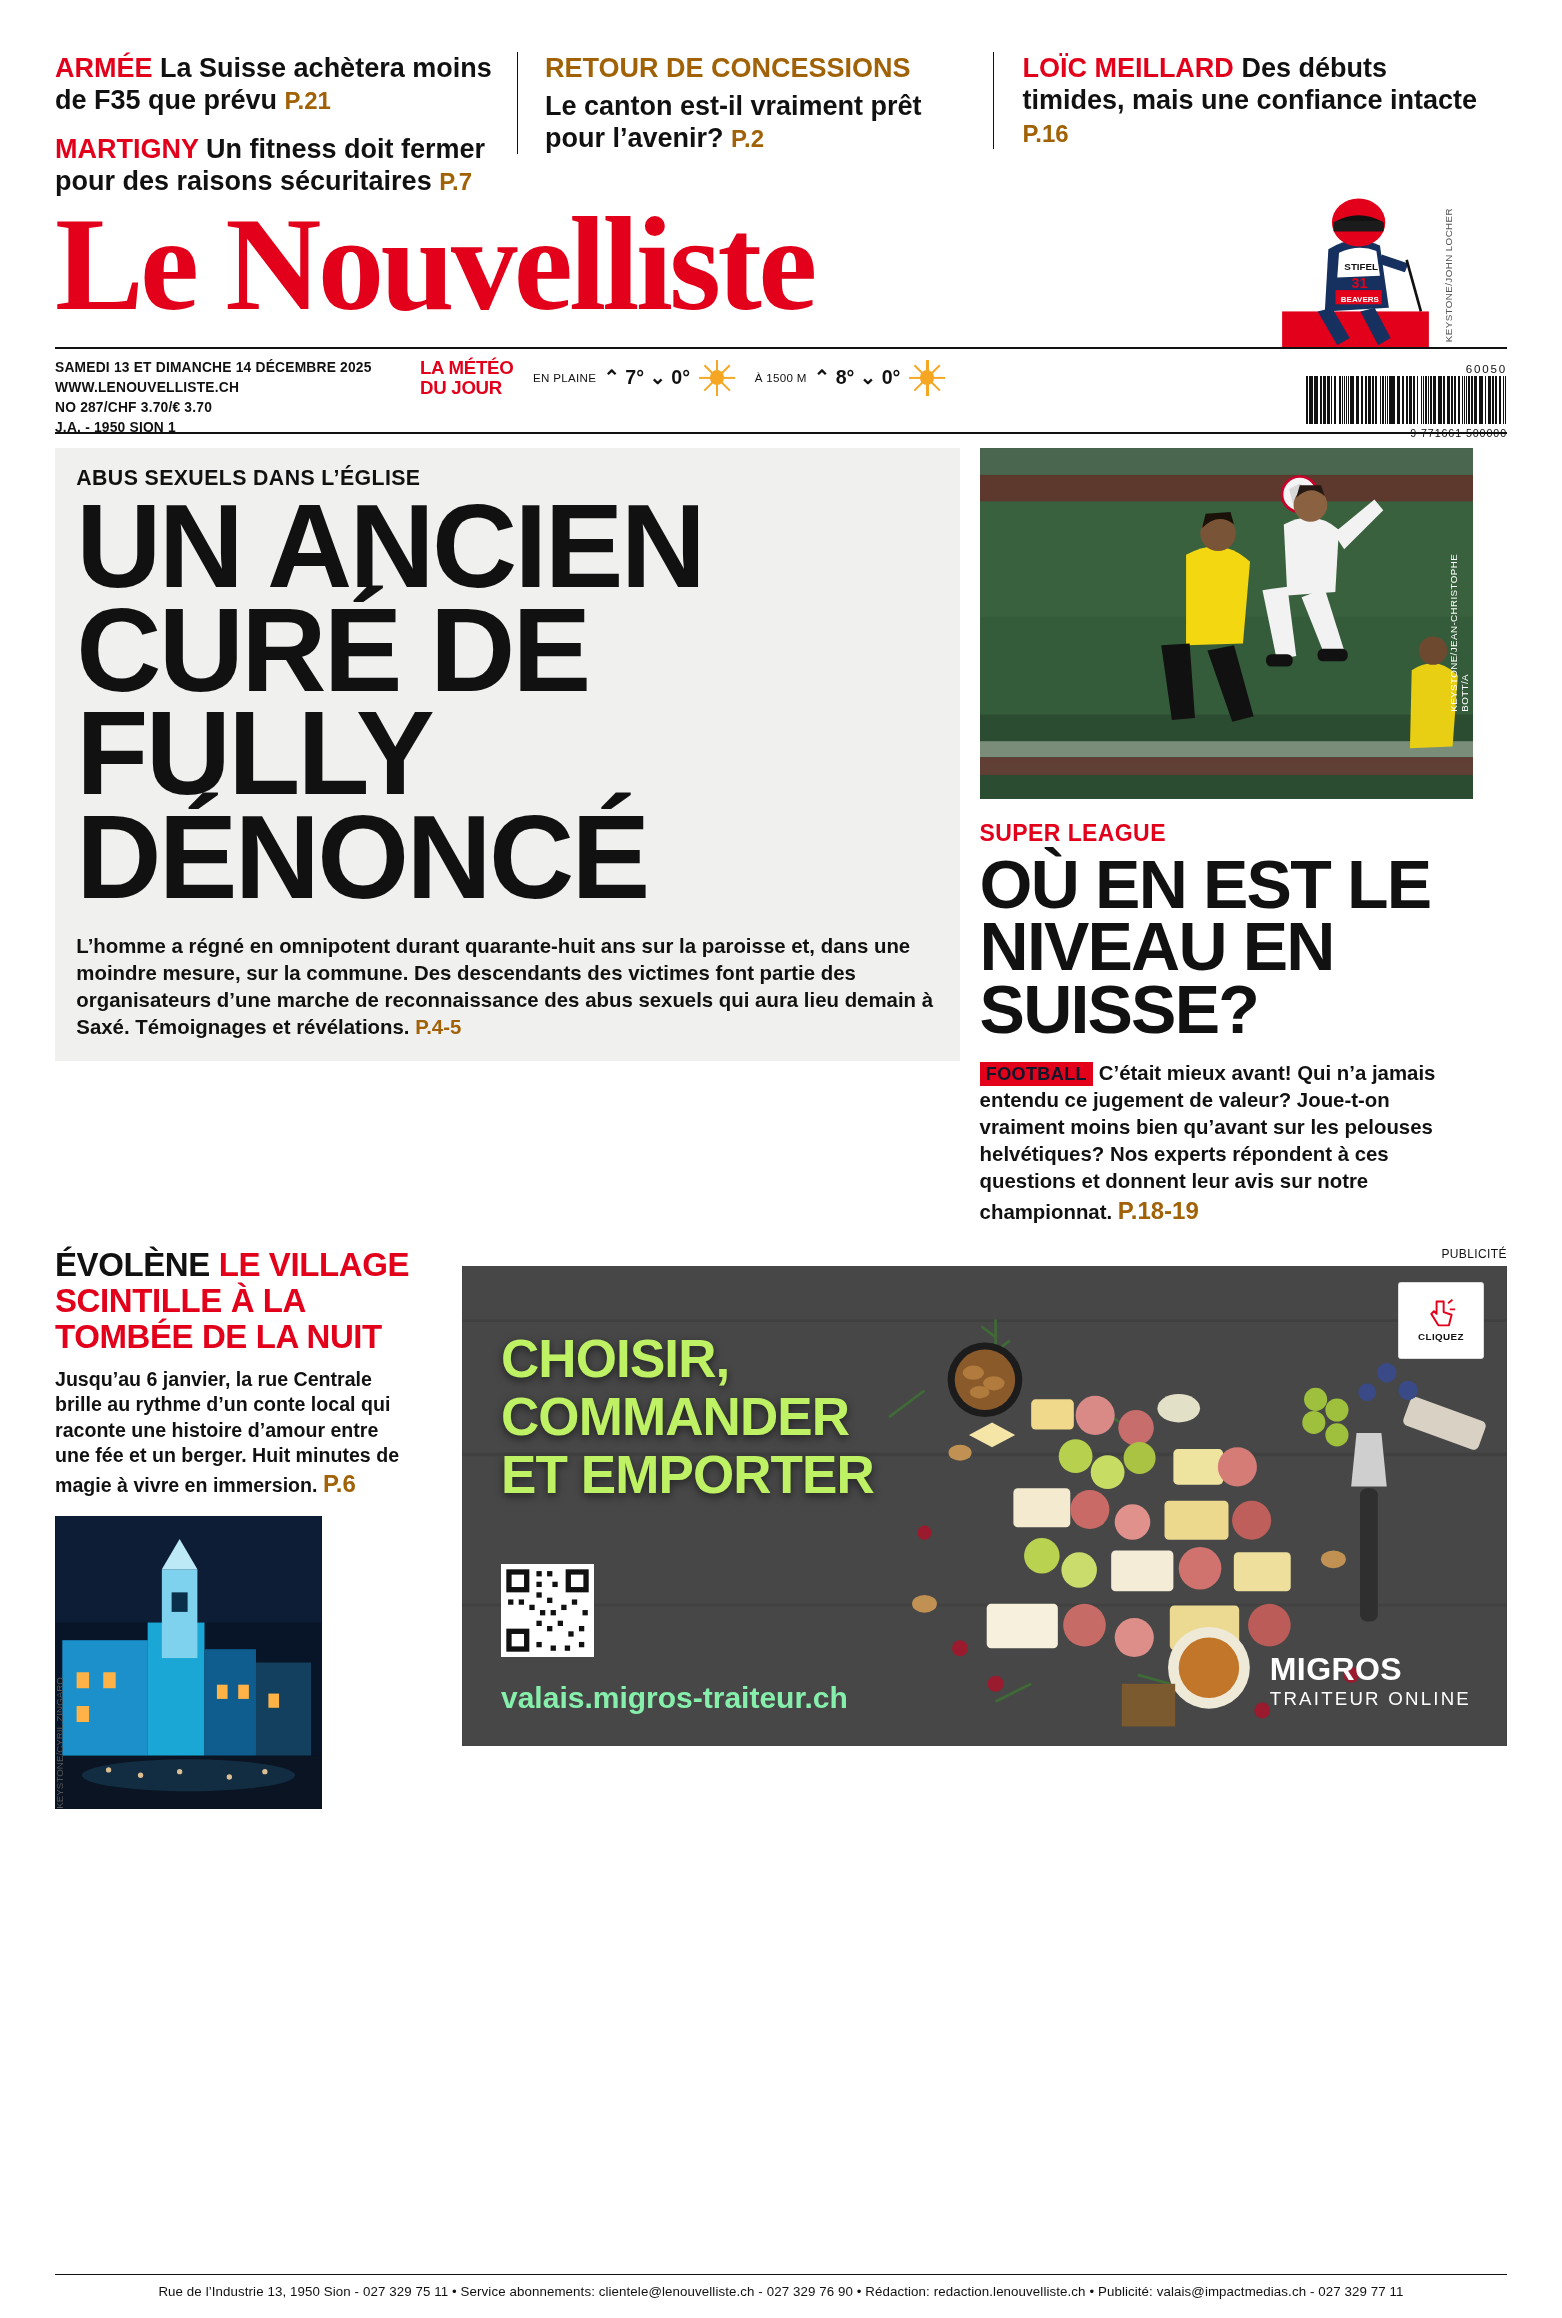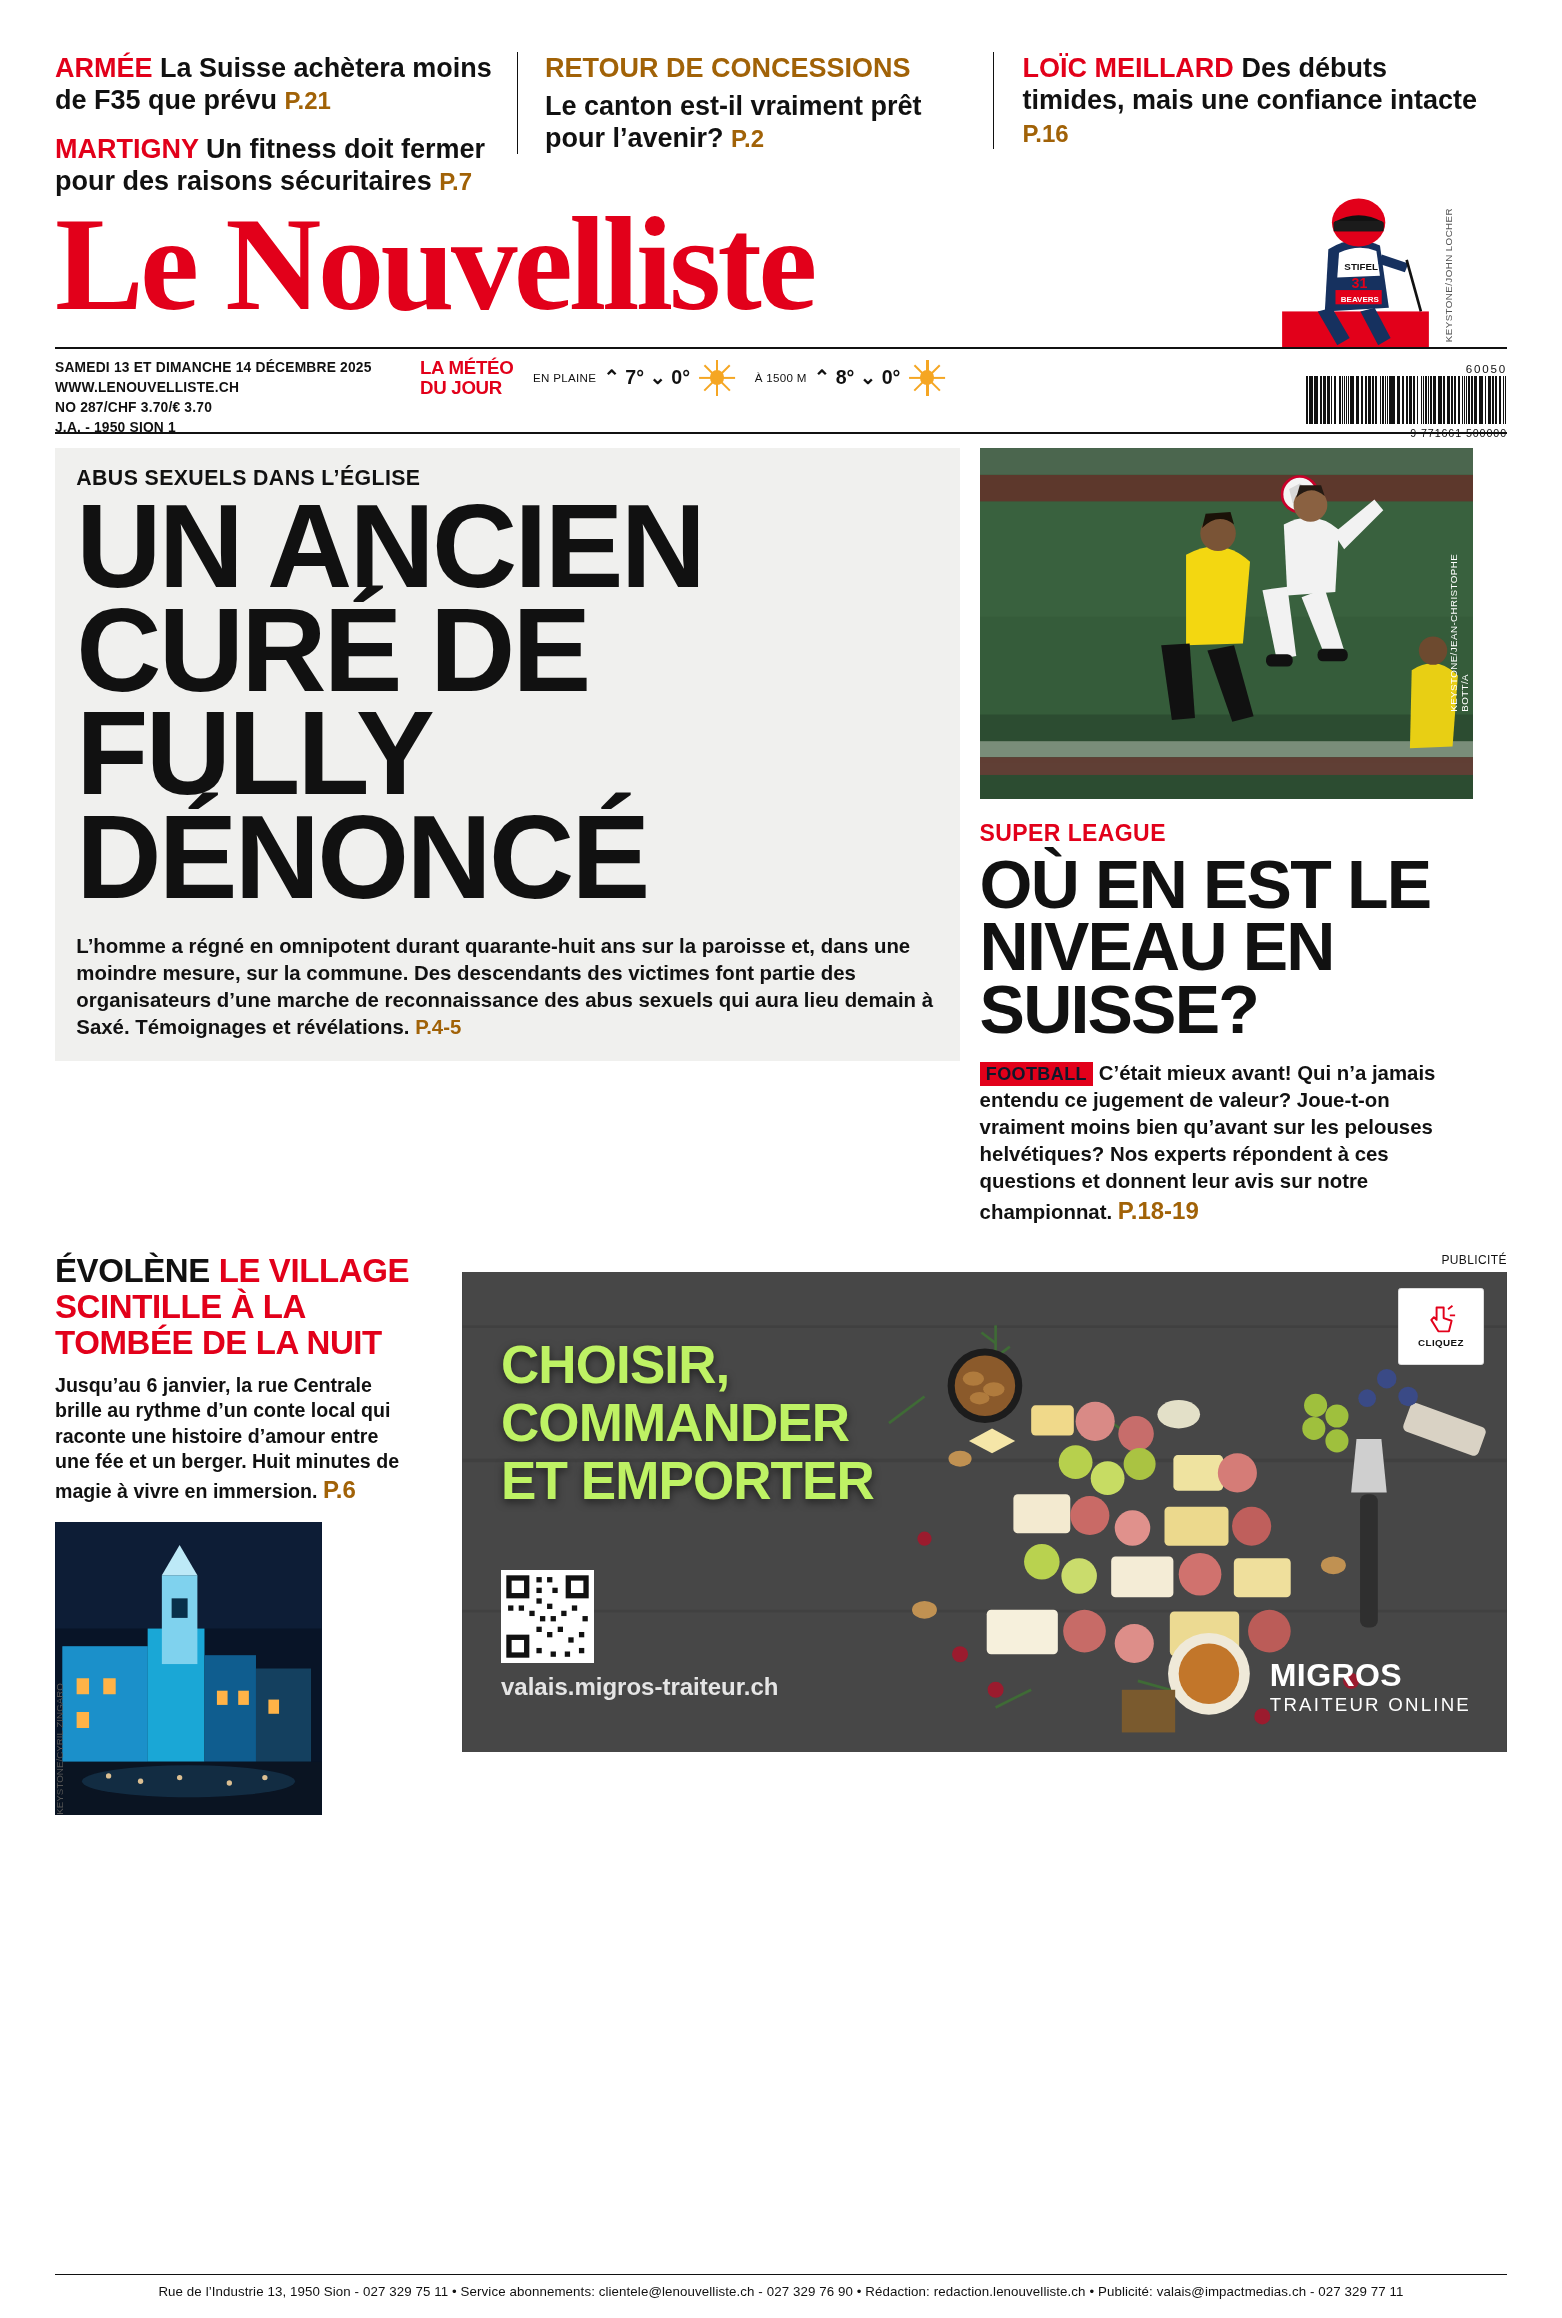--- a/index.html
+++ b/index.html
@@ -91,37 +91,37 @@
   }
   .sport-kicker { color:#e2001a; font-weight:bold; font-size:23px; letter-spacing:0.4px; text-transform:uppercase; margin:21.3px 0 5.3px 0; }
   .sport-head {
     font-weight:bold; font-size:68px; line-height:0.92; letter-spacing:-1.8px; text-transform:uppercase;
     font-stretch:condensed; margin-bottom:19.6px;
   }
   .tag-red { background:#e2001a; color:#0f172a; font-weight:bold; font-size:18px; padding:1.8px 6.2px; letter-spacing:0.4px; text-transform:uppercase; }
   .sport-body { font-size:20.4px; line-height:1.32; font-weight:bold; }
 
   
-  .bottom { display:flex; margin-top:27px;gap:24px; }
+  .bottom { display:flex; margin-top:21px;gap:24px; }
   .evolene { width:382px; }
   .ev-head { font-size:33px; line-height:1.08; font-weight:bold; text-transform:uppercase; letter-spacing:-0.4px; }
   .ev-head .red { color:#e2001a; }
   .ev-body { font-size:19.6px; line-height:1.3; font-weight:bold; margin-top:12.4px; }
   .ev-photo { width:267px; height:293px; margin-top:16px; position:relative; overflow:hidden; background:#0b1a3a; }
   .ev-credit { position:absolute; left:-0.9px; bottom:0; writing-mode:vertical-rl; transform:rotate(180deg); font-size:9.8px; color:#555; }
 
   .ad-wrap { width:1045px; margin-left:19.6px; position:relative; }
   .pub-label { font-size:12px; text-align:right; letter-spacing:0.4px; margin-bottom:4.4px; }
   .ad { width:1045px; height:480px; position:relative; overflow:hidden; background:#3a3a3a; }
   .ad-head {
     position:absolute; left:39px; top:64px;
     font-size:53px; font-weight:bold; color:#bef264; line-height:1.1; text-transform:uppercase;
     letter-spacing:-0.9px; text-shadow:0 2.7px 9px rgba(0,0,0,0.55);
   }
-  .ad-url { position:absolute; left:39px; bottom:51px; color:#e5e5e5; font-size:24px; font-weight:bold; }
+  .ad-url { position:absolute; left:39px; bottom:31px; color:#86efac; font-size:30px; font-weight:bold; }
   .qr { position:absolute; left:39px; bottom:89px; width:93px; height:93px; background:#fff; }
   .cliquez {
     position:absolute; right:23px; top:16px; width:84px; height:75px; background:#fff; border:1.8px solid #dcdcdc;
     display:flex; flex-direction:column; align-items:center; justify-content:center; border-radius:2.7px;
   }
   .cliquez .lab { font-size:9.8px; font-weight:bold; letter-spacing:0.4px; margin-top:3.6px; }
   .migros { position:absolute; right:36px; bottom:36px; text-align:left; color:#fff; }
   .migros .m1 { font-size:32px; font-weight:bold; letter-spacing:0.4px; }
   .migros .m2 { font-size:18.7px; letter-spacing:2.2px; }
 

